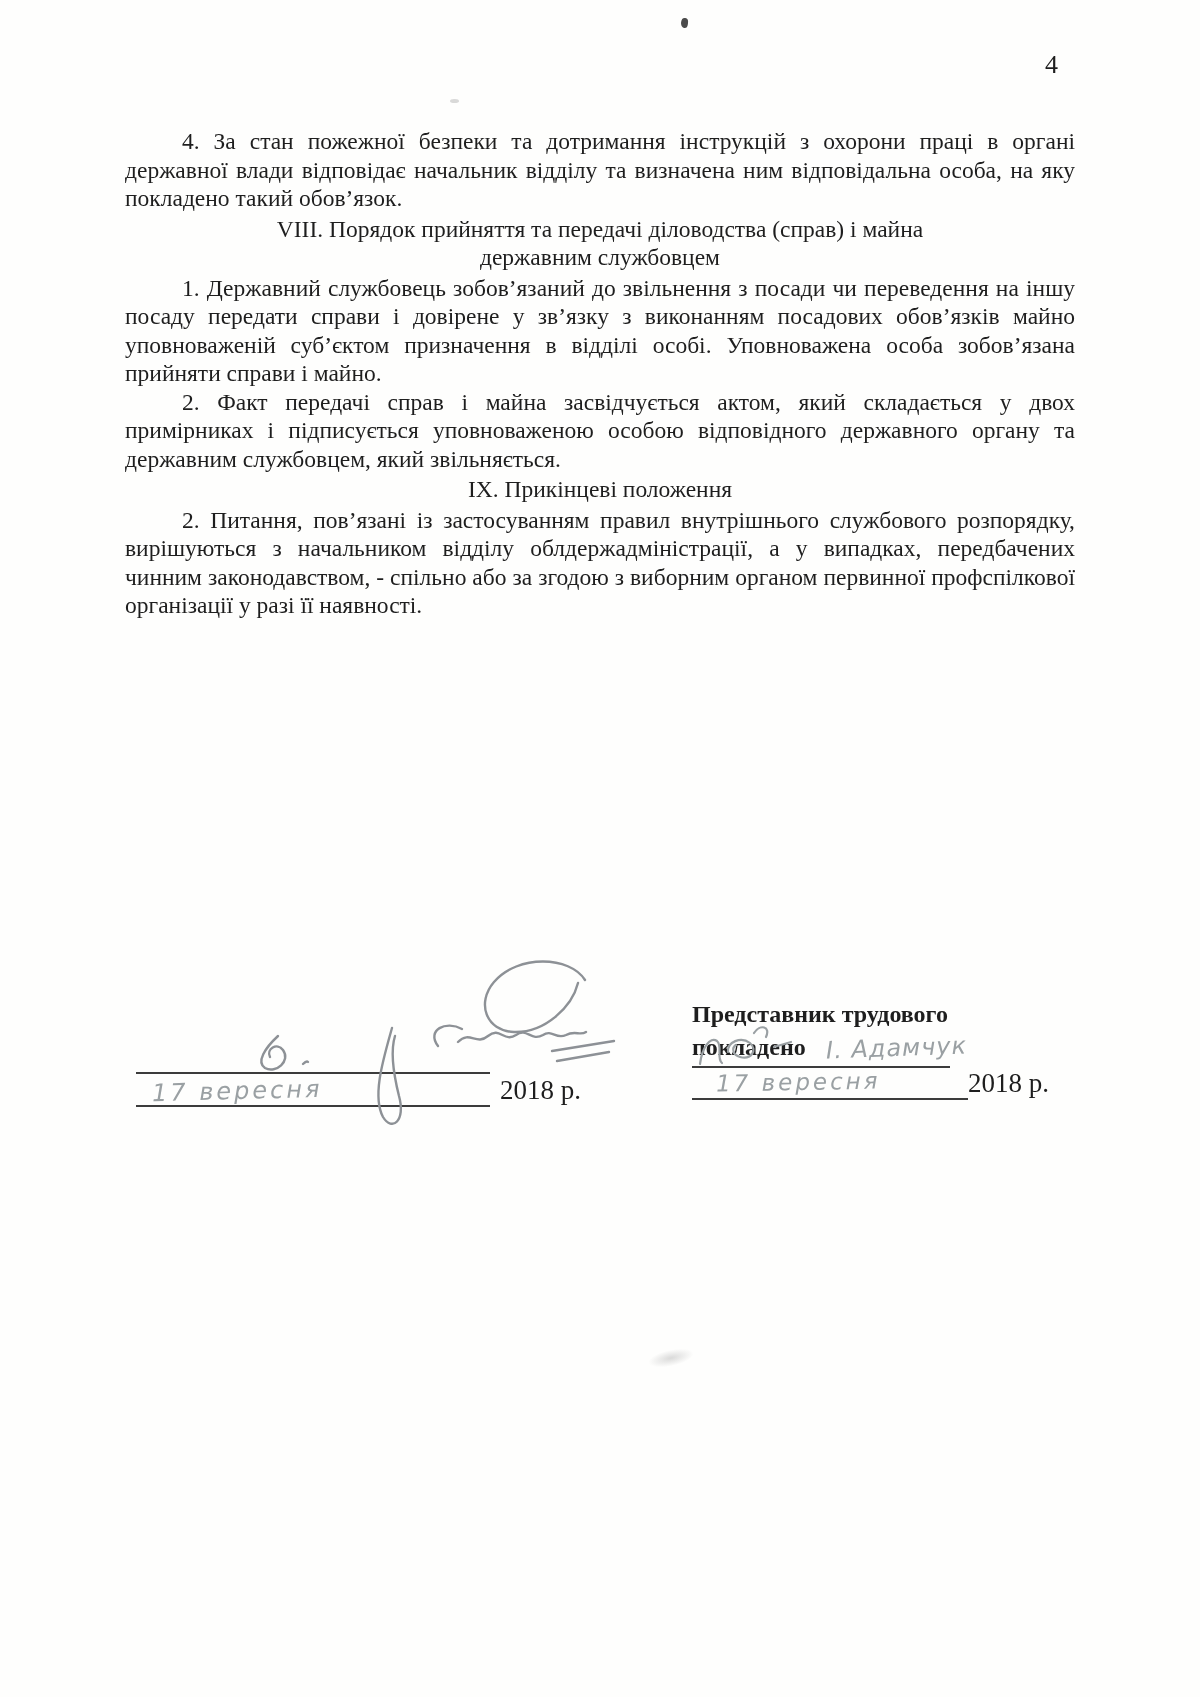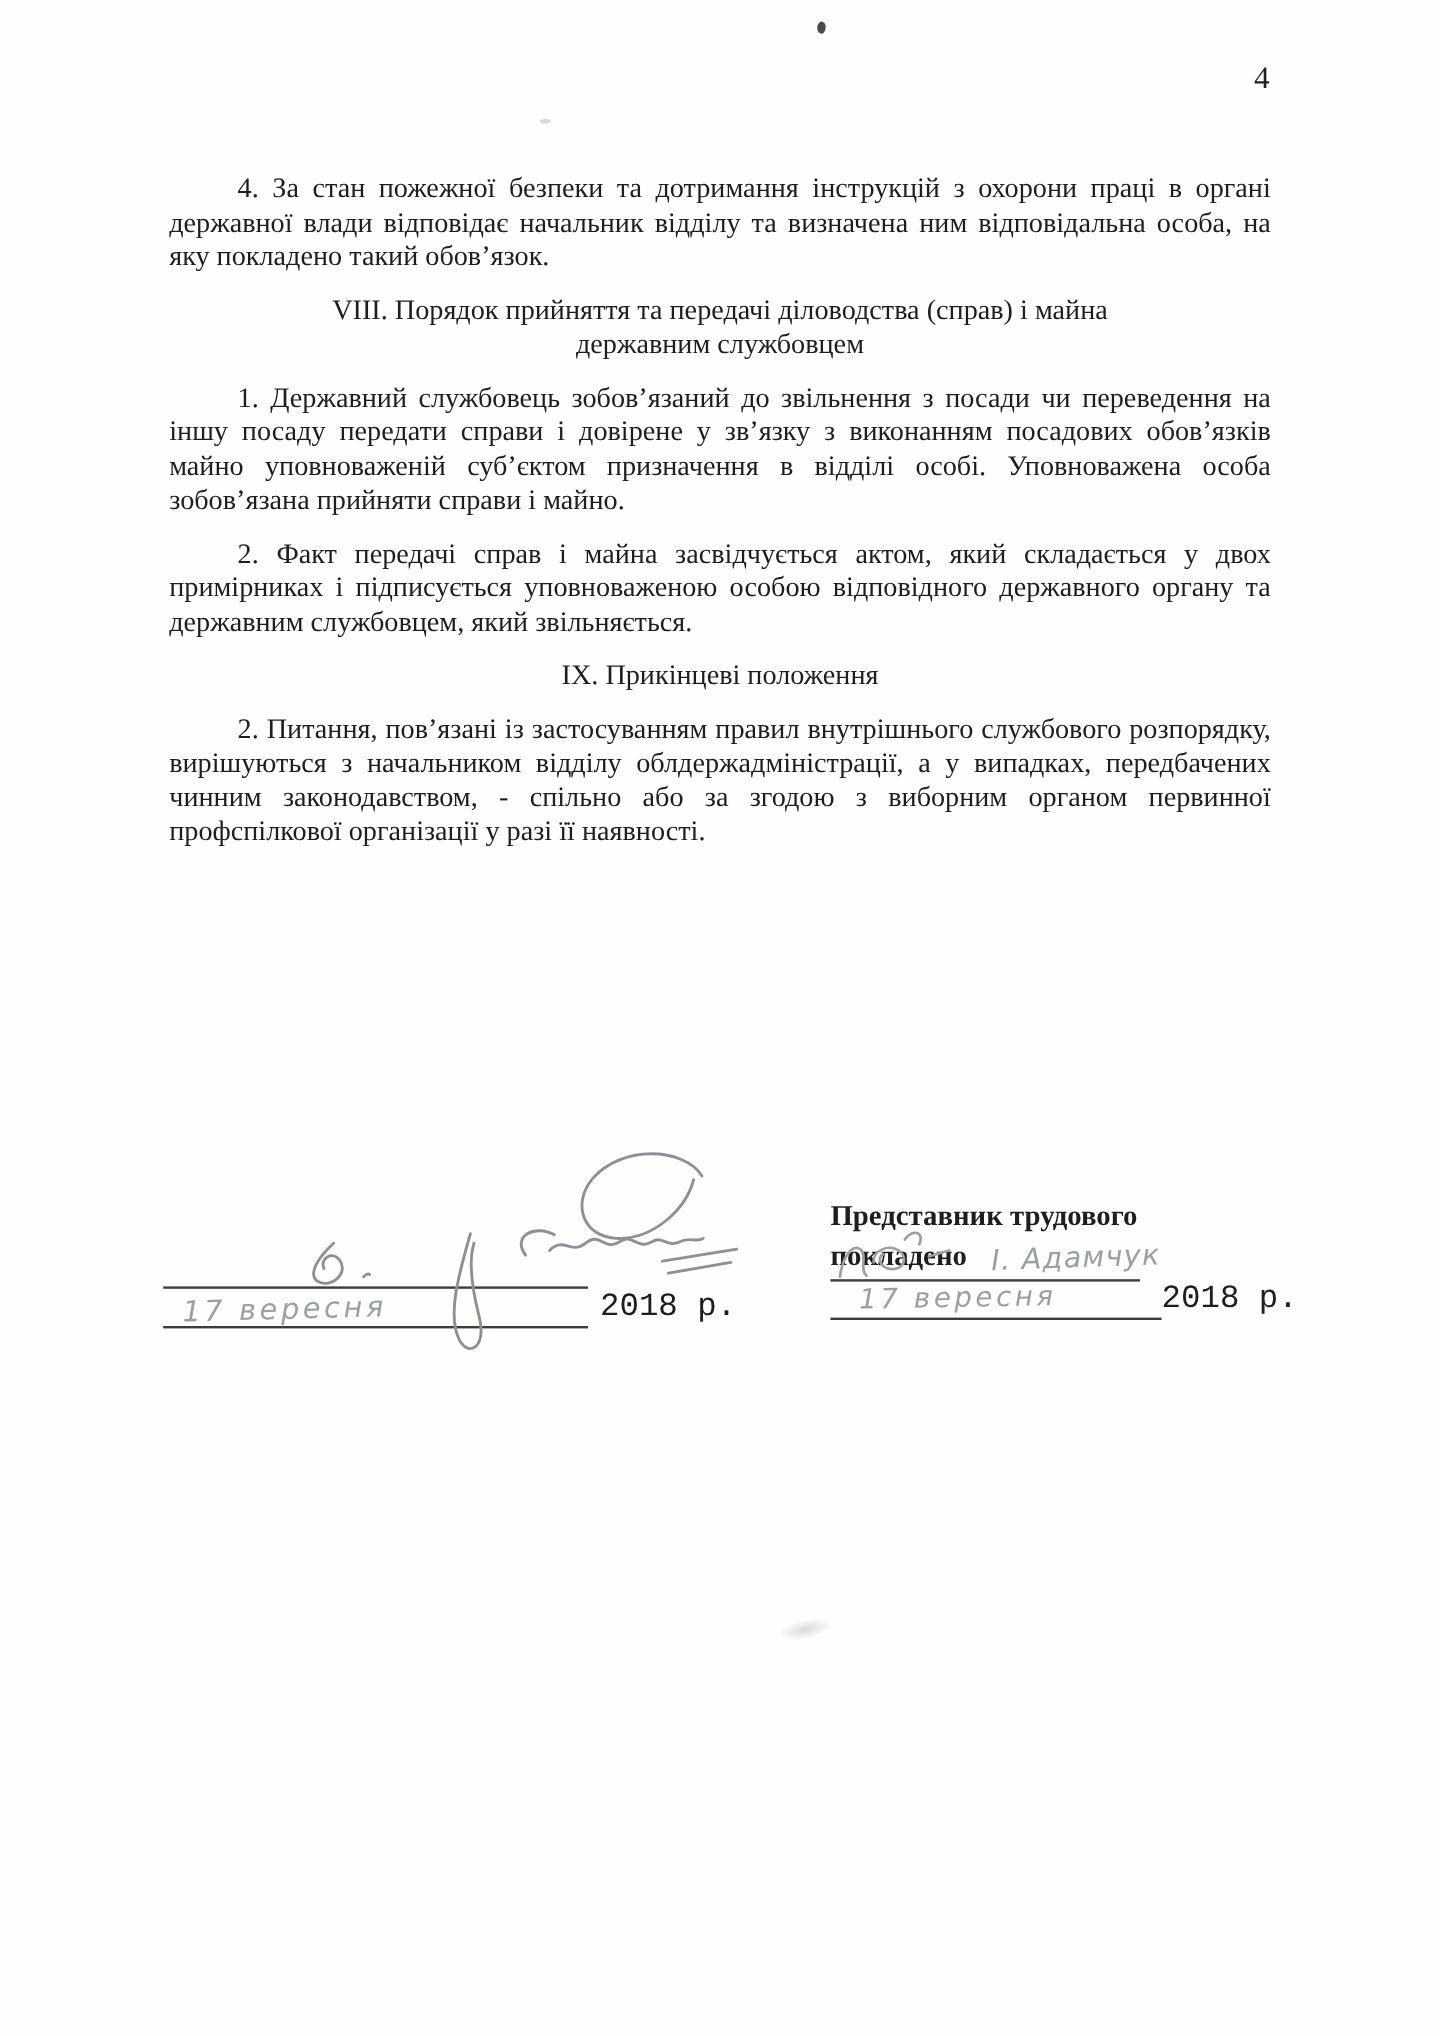--- a/index.html
+++ b/index.html
@@ -12,37 +12,37 @@
     color:#1e1e1e;
   }
 
   .page-number { position:absolute; top:50px; left:1045px; font-size:26px; }
 
   .body-text {
     position:absolute; left:125px; top:127px; width:950px;
     font-size:23.5px; line-height:28.5px; text-align:justify;
     text-justify:inter-word;
   }
-  .body-text p { margin:16px; text-indent:57px; }
+  .body-text p { margin:0; text-indent:57px; }
   .body-text p.heading {
     text-align:center; text-indent:0; font-weight:normal; margin:2px 0;
   }
 
   
   .sig-title { position:absolute; font-size:24px; line-height:33px; white-space:nowrap; }
   .sig-title-left  { left:133px; top:946px; }
   .sig-title-right { left:692px; top:998px;font-weight:bold; }
 
   .sig-line { position:absolute; height:0; border-top:2px solid #3c3c3c; }
   .line-l1 { left:136px; top:1072px; width:354px; }
   .line-l2 { left:136px; top:1105px; width:354px; }
   .line-r1 { left:692px; top:1066px; width:258px; }
   .line-r2 { left:692px; top:1098px; width:276px; }
 
-  .year { position:absolute; font-size:27px; white-space:nowrap;font-family:Liberation Mono, monospace; }
+  .year { position:absolute; font-size:27px; white-space:nowrap; }
   .year-left  { left:500px; top:1075px; }
   .year-right { left:968px; top:1068px; }
 
   .handwriting {
     position:absolute; font-family:"DejaVu Sans",sans-serif;
     font-style:italic; color:#9aa0a3; white-space:nowrap;
   }
   .hw-date-left  { left:152px; top:1077px; font-size:24px; letter-spacing:3px; transform:rotate(-1.5deg); }
   .hw-date-right { left:716px; top:1069px; font-size:23px; letter-spacing:3px; transform:rotate(-1deg); }
   .hw-name-right { left:826px; top:1034px; font-size:24px; letter-spacing:1px; transform:rotate(-2deg); }

